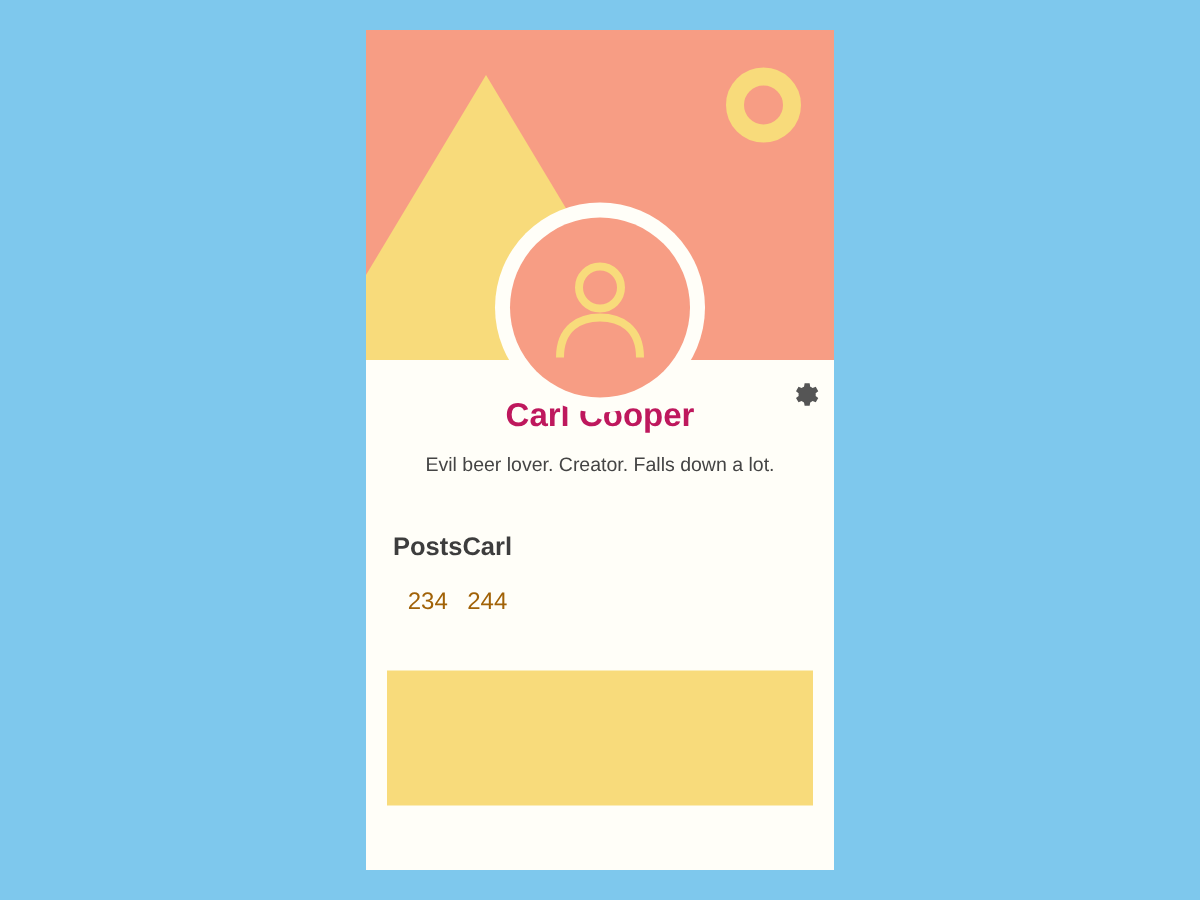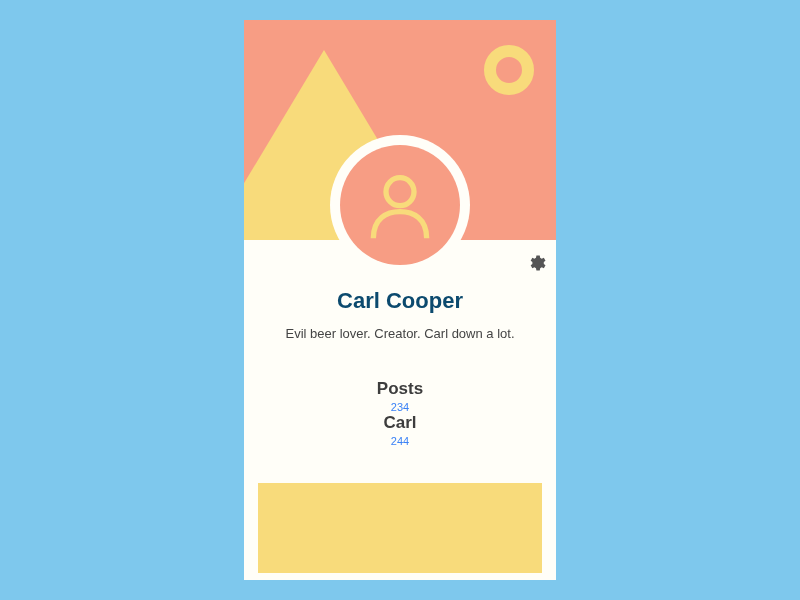--- a/index.html
+++ b/index.html
@@ -72,52 +72,51 @@
       position: absolute;
       top: 233px;
       right: 10px;
       width: 20px;
       height: 20px;
       color: #555;
       cursor: pointer;
     }
     .name {
       text-align: center;
-      margin-top: 48px;
+      margin-top: 24px;
       font-size: 22px;
       font-weight: 700;
-      color: #0c4a6e;
+      color: #be185d;
     }
     .bio {
       text-align: center;
       margin-top: 12px;
       font-size: 13px;
       color: #444;
       padding: 0 20px;
     }
     .stats {
       display: flex;
       justify-content: flex-start;
       margin-top: 38px;
       padding: 0 18px;
-      flex-direction: column;
     }
     .stat {
       text-align: center;
       cursor: pointer;
     }
     .stat-label {
       font-size: 17px;
       font-weight: 700;
       color: #3d3d3d;
     }
     .stat-value {
-      font-size: 11px;
-      color: #3b82f6;
-      margin-top: 2px;
+      font-size: 16px;
+      color: #a16207;
+      margin-top: 18px;
     }
     .thumb-row {
       display: flex;
       gap: 10px;
       padding: 0 14px;
       margin-top: 36px;
     }
     .thumb {
       flex: 1;
       height: 90px;
@@ -142,21 +141,21 @@
     </div>
   </div>
 
   <div class="gear">
     <svg viewBox="0 0 24 24" width="20" height="20" fill="#555">
       <path d="M12 8a4 4 0 100 8 4 4 0 000-8zm9.4 4a7.5 7.5 0 00-.1-1.1l2.1-1.6-2-3.5-2.5 1a7.6 7.6 0 00-1.9-1.1L16.5 3h-4l-.5 2.7a7.6 7.6 0 00-1.9 1.1l-2.5-1-2 3.5 2.1 1.6a7.5 7.5 0 000 2.2l-2.1 1.6 2 3.5 2.5-1a7.6 7.6 0 001.9 1.1l.5 2.7h4l.5-2.7a7.6 7.6 0 001.9-1.1l2.5 1 2-3.5-2.1-1.6c.1-.4.1-.7.1-1.1z"></path>
     </svg>
   </div>
 
   <div class="name">Carl Cooper</div>
-  <div class="bio">Evil beer lover. Creator. Carl down a lot.</div>
+  <div class="bio">Evil beer lover. Creator. Falls down a lot.</div>
 
   <div class="stats">
     <div class="stat">
       <div class="stat-label">Posts</div>
       <div class="stat-value">234</div>
     </div>
     <div class="stat">
       <div class="stat-label">Carl</div>
       <div class="stat-value">244</div>
     </div>

